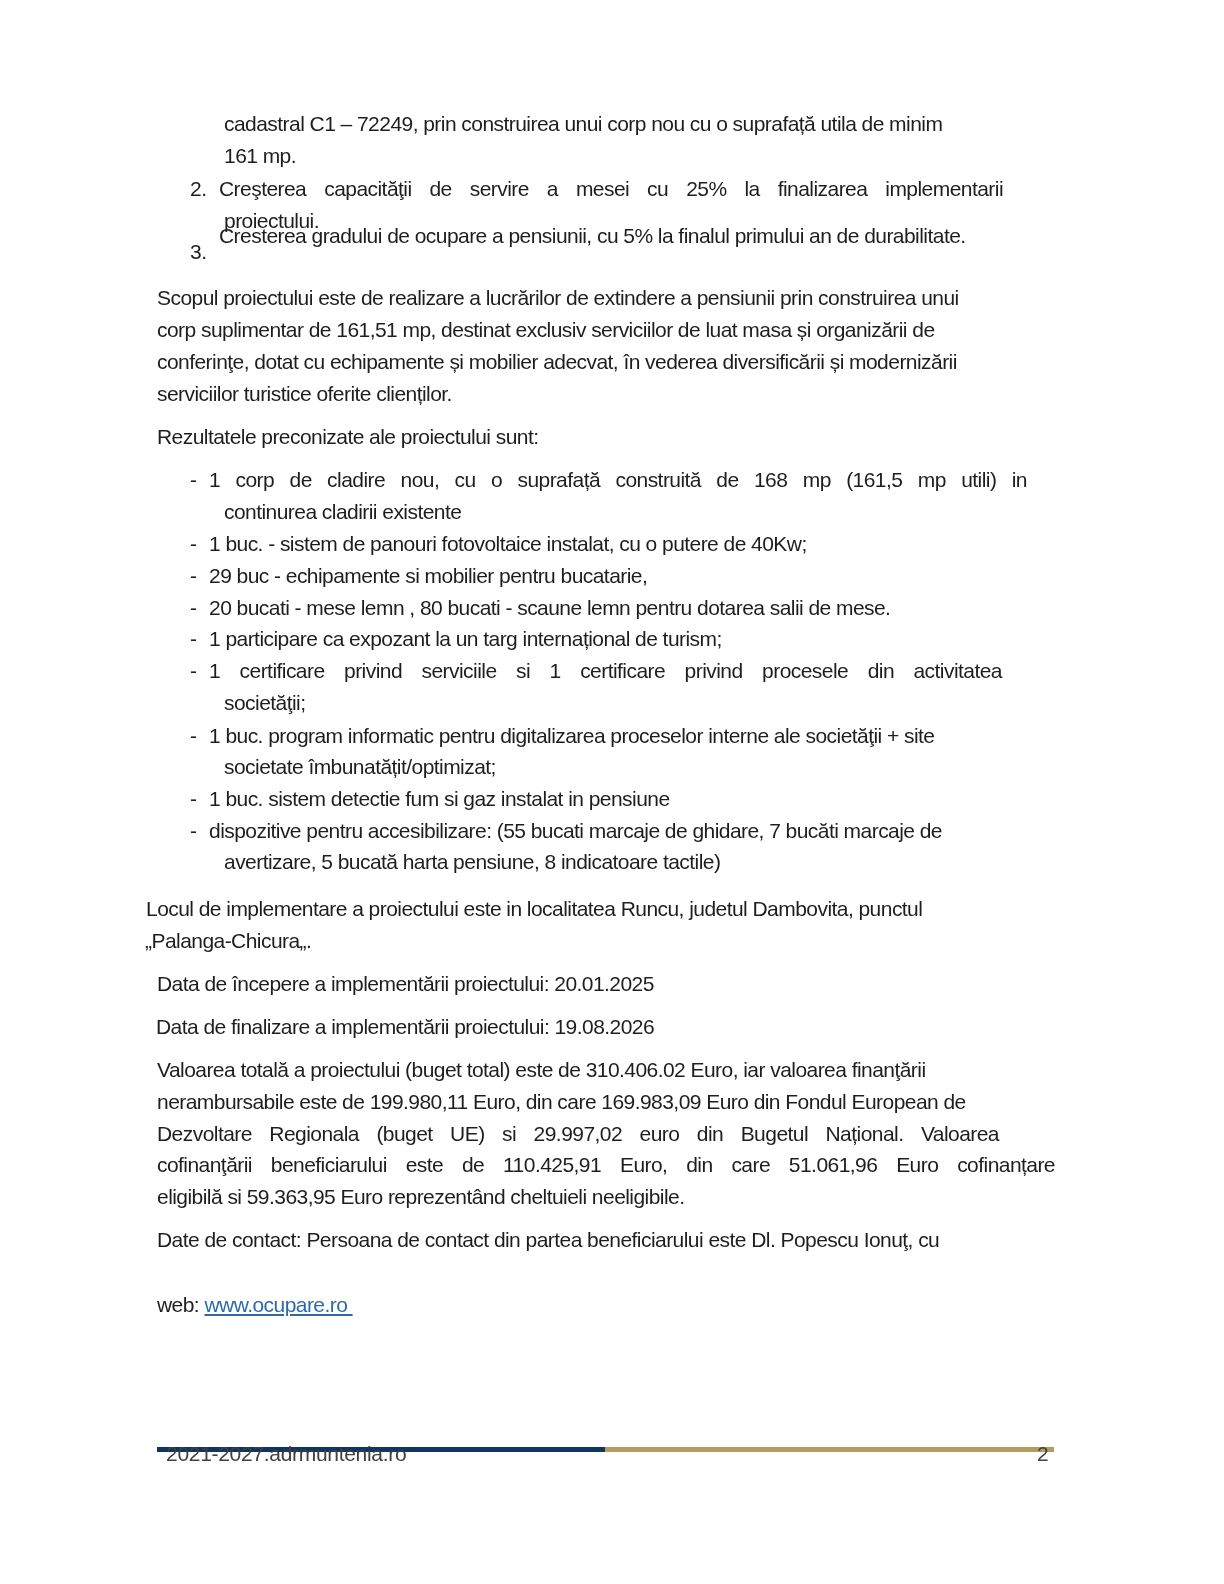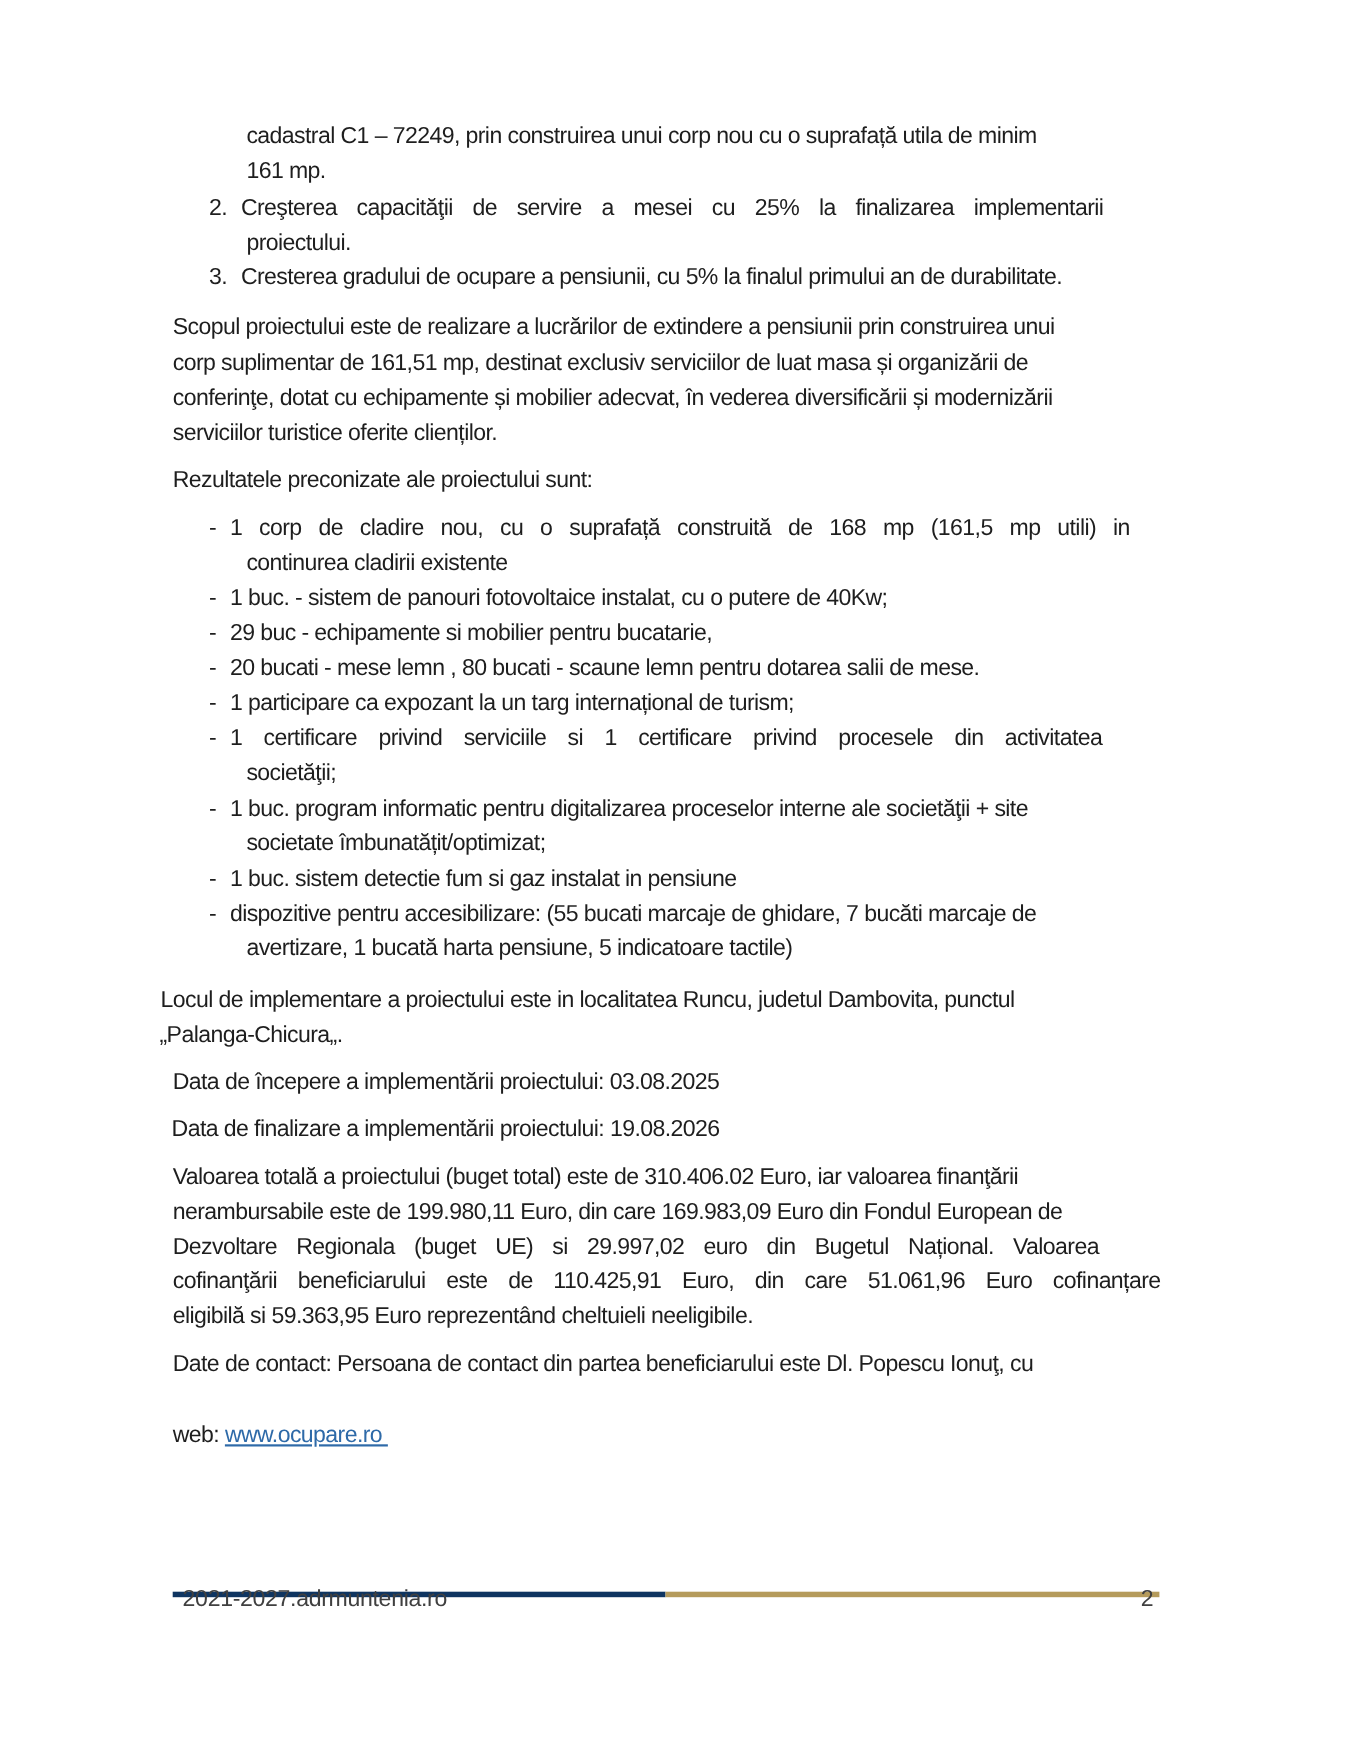--- a/index.html
+++ b/index.html
@@ -24,21 +24,21 @@
 <div class="page">
 
   <div class="line" style="left:224px; top:108px;">cadastral C1 – 72249, prin construirea unui corp nou cu o suprafață utila de minim</div>
   <div class="line" style="left:224px; top:140px;">161 mp.</div>
 
   <div class="line" style="left:190px; top:173px;">2.</div>
   <div class="line just" style="left:219px; top:173px; width:784px;">Creşterea capacităţii de servire a mesei cu 25% la finalizarea implementarii</div>
   <div class="line" style="left:224px; top:205px;">proiectului.</div>
 
   <div class="line" style="left:190px; top:236px;">3.</div>
-  <div class="line" style="left:219px; top:236px;">Cresterea gradului de ocupare a pensiunii, cu 5% la finalul primului an de durabilitate.</div>
+  <div class="line" style="left:219px; top:220px;">Cresterea gradului de ocupare a pensiunii, cu 5% la finalul primului an de durabilitate.</div>
 
   <div class="line" style="left:157px; top:282px;">Scopul proiectului este de realizare a lucrărilor de extindere a pensiunii prin construirea unui</div>
   <div class="line" style="left:157px; top:314px;">corp suplimentar de 161,51 mp, destinat exclusiv serviciilor de luat masa și organizării de</div>
   <div class="line" style="left:157px; top:346px;">conferinţe, dotat cu echipamente și mobilier adecvat, în vederea diversificării și modernizării</div>
   <div class="line" style="left:157px; top:421px;">Rezultatele preconizate ale proiectului sunt:</div>
 
   <div class="line" style="left:157px; top:378px;">serviciilor turistice oferite clienților.</div>
 
   <div class="line" style="left:190px; top:464px;">-</div>
   <div class="line just" style="left:209px; top:464px; width:818px;">1 corp de cladire nou, cu o suprafață construită de 168 mp (161,5 mp utili) in</div>
@@ -62,26 +62,26 @@
 
   <div class="line" style="left:190px; top:720px;">-</div>
   <div class="line" style="left:209px; top:720px;">1 buc. program informatic pentru digitalizarea proceselor interne ale societăţii  + site</div>
   <div class="line" style="left:224px; top:751px;">societate îmbunatățit/optimizat;</div>
 
   <div class="line" style="left:190px; top:783px;">-</div>
   <div class="line" style="left:209px; top:783px;">1 buc. sistem detectie fum si gaz instalat in pensiune</div>
 
   <div class="line" style="left:190px; top:815px;">-</div>
   <div class="line" style="left:209px; top:815px;">dispozitive pentru accesibilizare: (55 bucati marcaje de ghidare, 7 bucăti marcaje de</div>
-  <div class="line" style="left:224px; top:846px;">avertizare, 1 bucată harta pensiune, 5 indicatoare tactile)</div>
+  <div class="line" style="left:224px; top:846px;">avertizare, 5 bucată harta pensiune, 8 indicatoare tactile)</div>
 
   <div class="line" style="left:146px; top:893px;">Locul de implementare a proiectului este in localitatea Runcu, judetul Dambovita, punctul</div>
   <div class="line" style="left:145px; top:925px;">„Palanga-Chicura„.</div>
 
-  <div class="line" style="left:157px; top:968px;">Data de începere a implementării proiectului: 03.08.2025</div>
+  <div class="line" style="left:157px; top:968px;">Data de începere a implementării proiectului: 20.01.2025</div>
   <div class="line" style="left:156px; top:1011px;">Data de finalizare a implementării proiectului: 19.08.2026</div>
 
   <div class="line" style="left:157px; top:1054px;">Valoarea totală a proiectului (buget total) este de 310.406.02 Euro, iar valoarea finanţării</div>
   <div class="line" style="left:157px; top:1086px;">nerambursabile este de 199.980,11 Euro, din care 169.983,09 Euro din Fondul European de</div>
   <div class="line just" style="left:157px; top:1118px; width:842px;">Dezvoltare Regionala (buget UE) si 29.997,02 euro din Bugetul Național. Valoarea</div>
   <div class="line just" style="left:157px; top:1149px; width:898px;">cofinanţării beneficiarului este de 110.425,91 Euro, din care 51.061,96 Euro cofinanțare</div>
   <div class="line" style="left:157px; top:1181px;">eligibilă si 59.363,95 Euro reprezentând cheltuieli neeligibile.</div>
 
   <div class="line" style="left:157px; top:1224px;">Date de contact: Persoana de contact din partea beneficiarului este Dl. Popescu Ionuţ, cu</div>
   <div class="line" style="left:157px; top:1289px; white-space:pre;"><span>web: </span><a class="link">www.ocupare.ro </a></div>

